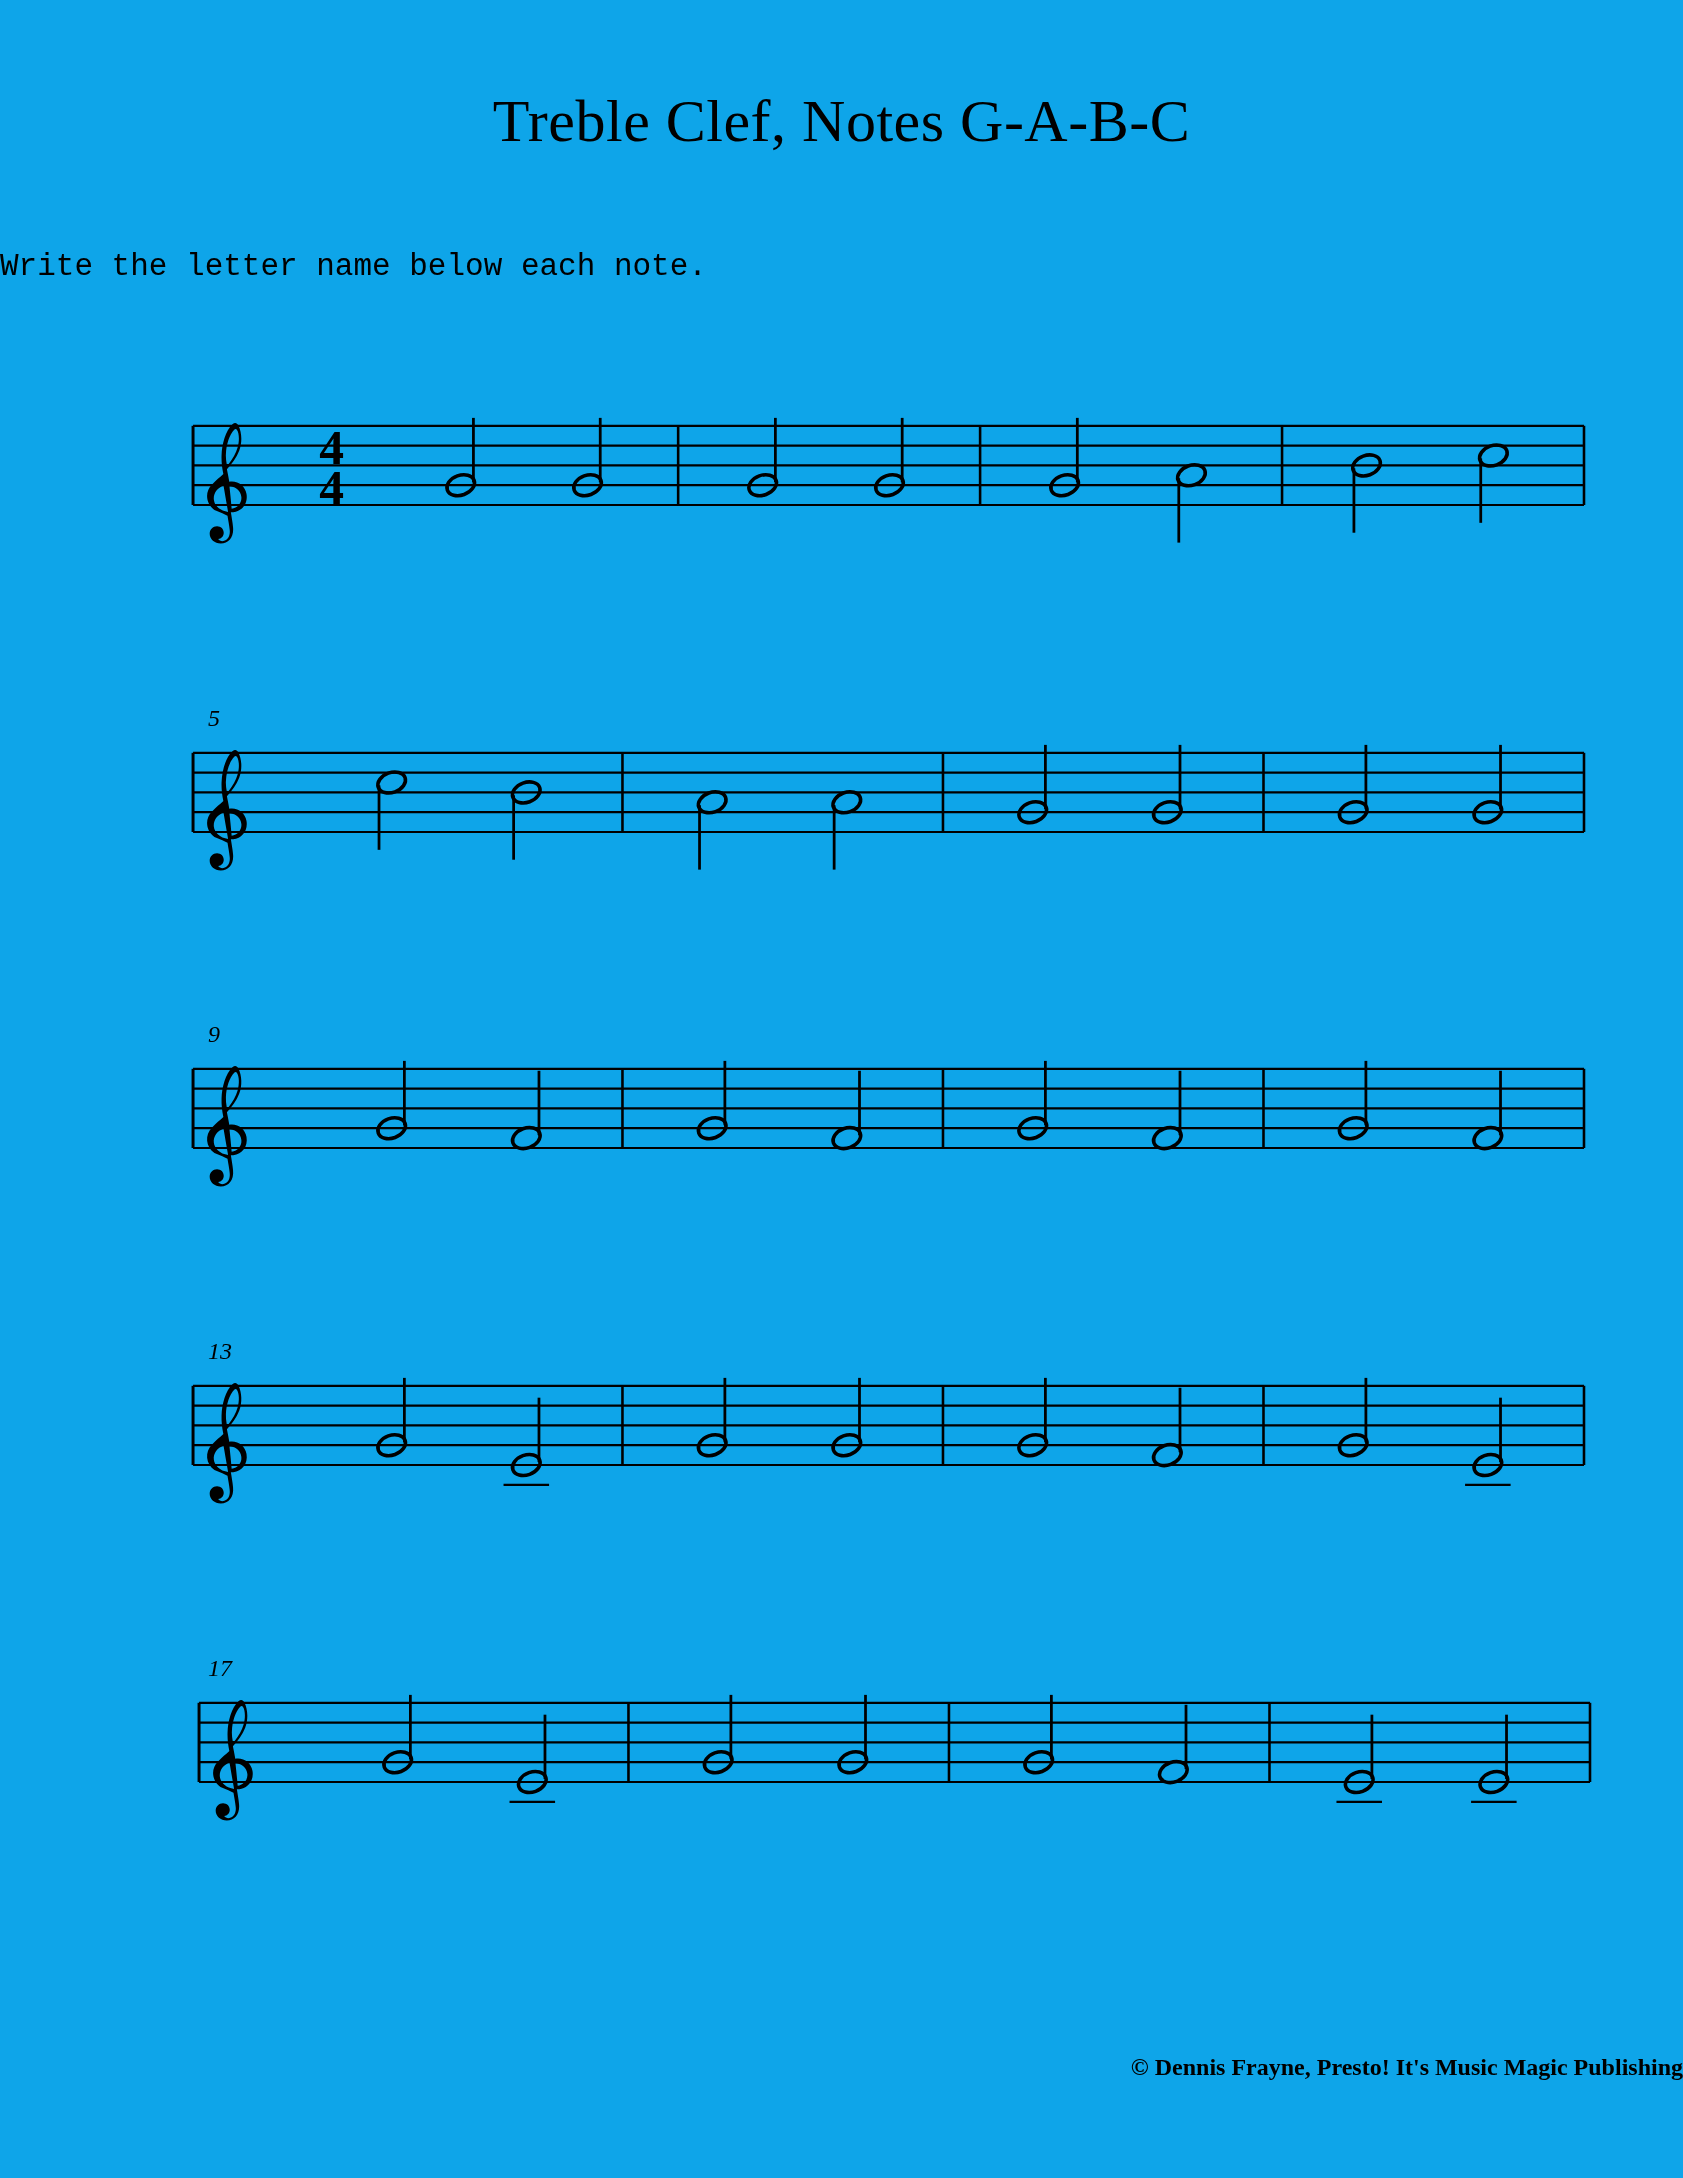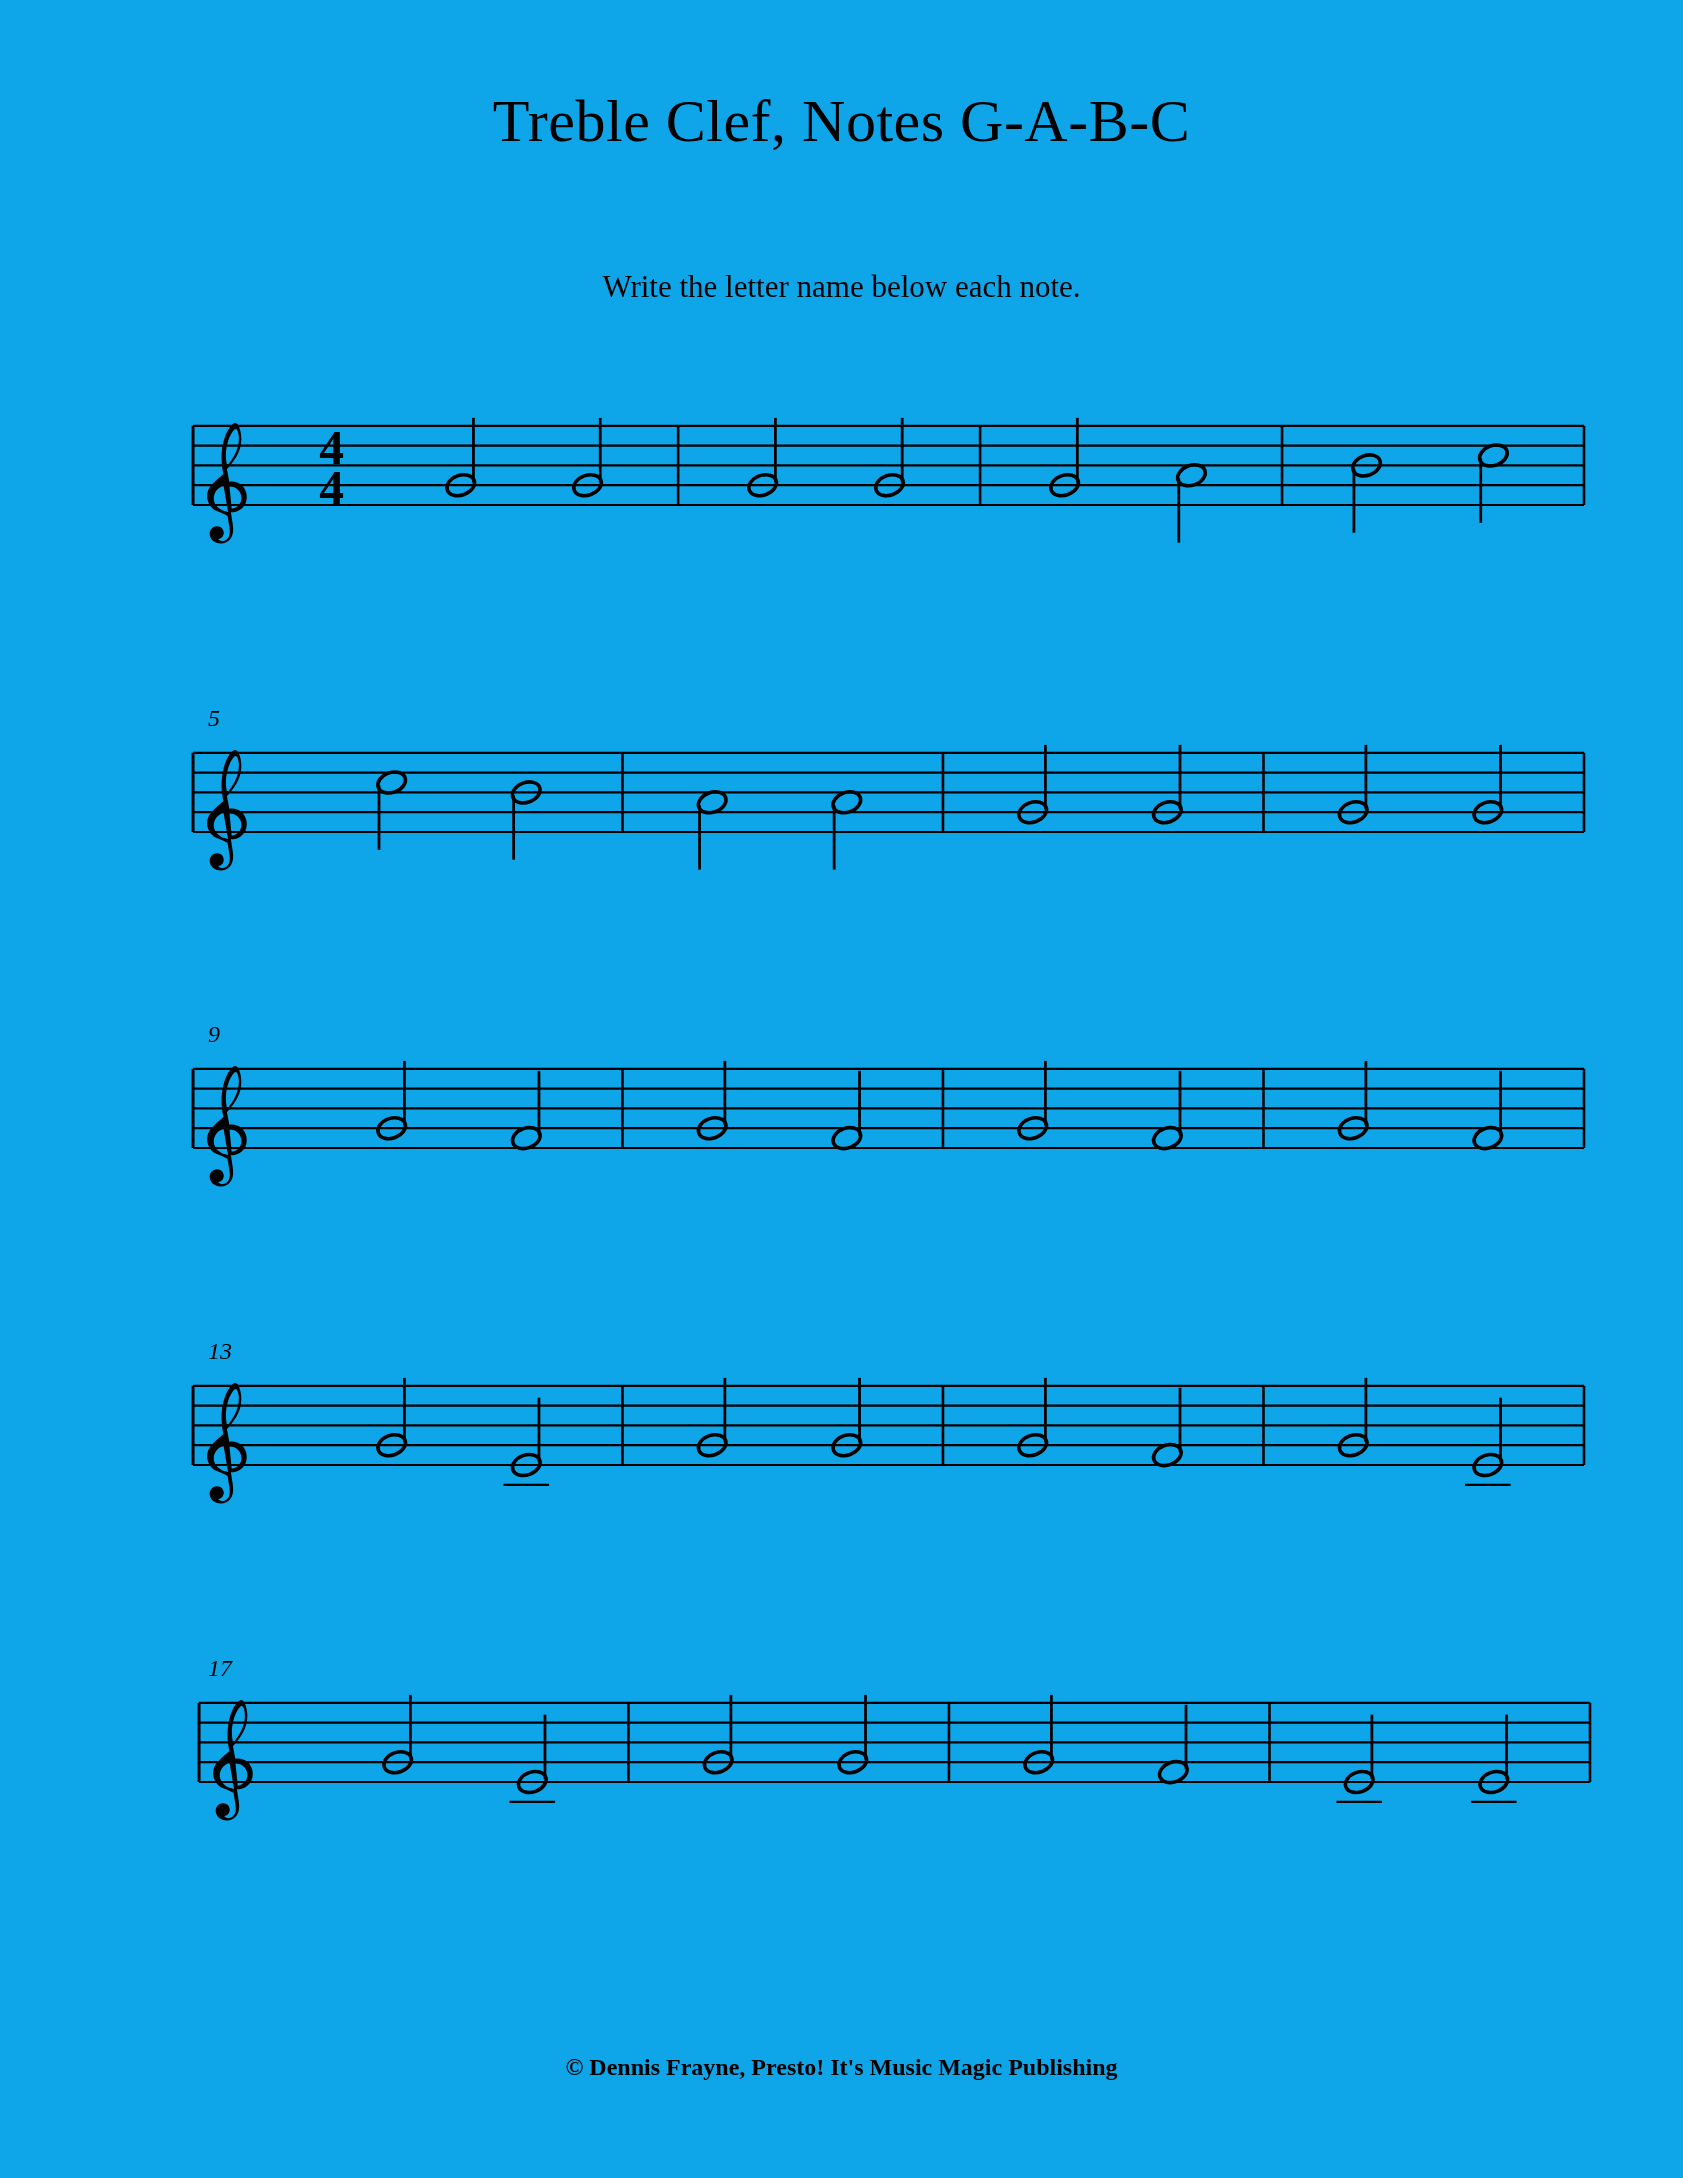--- a/index.html
+++ b/index.html
@@ -30,31 +30,30 @@
     text-align: center;
     font-size: 60px;
     font-family: "Liberation Serif", serif;
     letter-spacing: 0.5px;
   }
   .subtitle {
     position: absolute;
     top: 249px;
     left: 0;
     width: 1683px;
-    text-align: center;
+    text-align: left;
     font-size: 31px;
-    font-family: Liberation Serif, serif;
-    margin-top: 20px;
+    font-family: Liberation Mono, monospace;
   }
   .footer {
     position: absolute;
     top: 2054px;
     left: 0;
     width: 1683px;
-    text-align: center;
+    text-align: right;
     font-size: 24px;
     font-weight: bold;
     font-family: "Liberation Serif", serif;
   }
   .system {
     position: absolute;
     left: 0;
     width: 1683px;
     height: 297px;
   }

